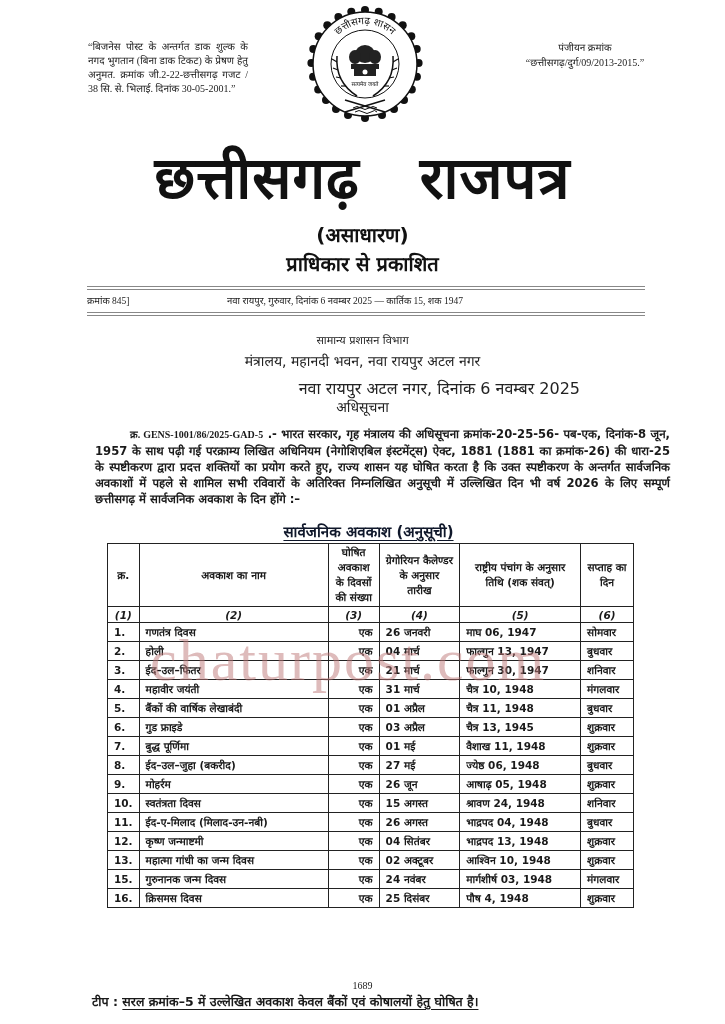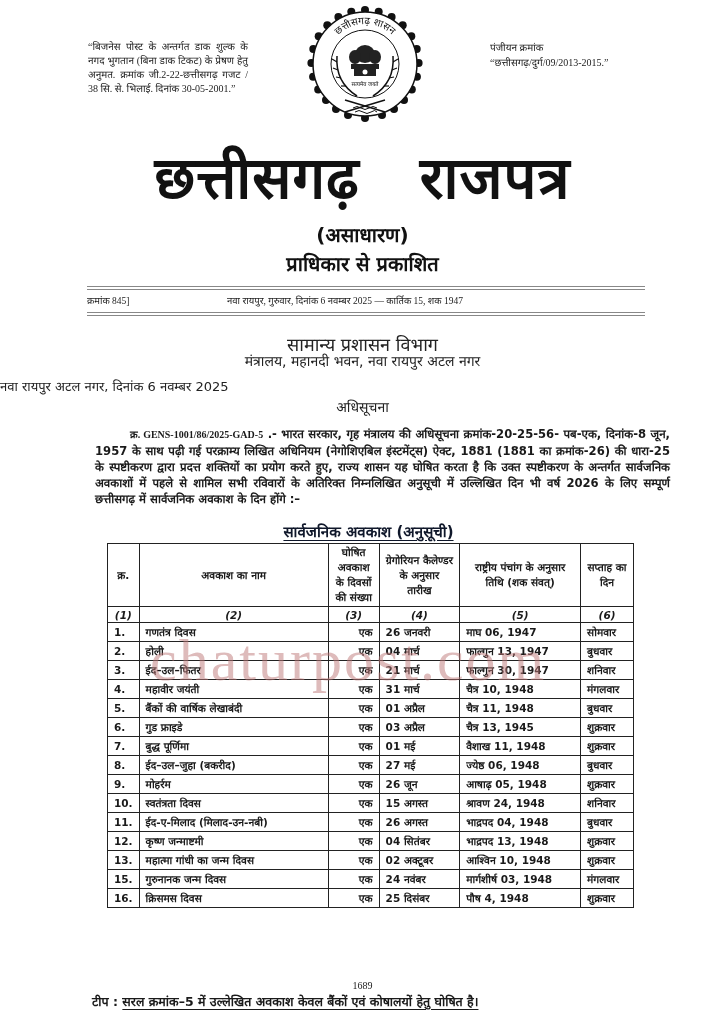--- a/index.html
+++ b/index.html
@@ -4,38 +4,38 @@
 <style>
   html, body { margin: 0; padding: 0; background: #ffffff; }
   body { width: 725px; height: 1024px; position: relative; overflow: hidden;
          font-family: "DejaVu Sans", "Liberation Sans", sans-serif; color: #111; }
   .abs { position: absolute; }
   .serif { font-family: "Liberation Serif", "DejaVu Serif", serif; }
 
   .postal-note { left: 88px; top: 40px; width: 160px; font-size: 10px; line-height: 14px;
                  text-align: justify; color: #222; }
   .reg-block { left: 490px; top: 40px; width: 190px; font-size: 10px; line-height: 15px;
-               text-align: left; color: #222; }
+               text-align: center; color: #222; }
 
   .emblem { left: 305px; top: 4px; width: 120px; height: 120px; }
 
   .main-title { left: 0; width: 725px; top: 136px; text-align: center; font-size: 58px;
                 font-weight: bold; letter-spacing: 1px; color: #111; }
   .main-title .gap { display: inline-block; width: 60px; }
   .sub1 { left: 0; width: 725px; top: 221px; text-align: center; font-size: 20px; font-weight: bold; }
   .sub2 { left: 0; width: 725px; top: 250px; text-align: center; font-size: 20px; font-weight: bold; }
 
   .rule { left: 87px; width: 558px; height: 0; border-top: 1px solid #888; }
   .issue-row { left: 87px; width: 558px; top: 294px; height: 16px; font-size: 9.5px; color: #222; }
   .issue-no { position: absolute; left: 0; top: 0; }
   .issue-date { position: absolute; left: 140px; top: 0; }
 
-  .dept { left: 0; width: 725px; top: 332px; text-align: center; font-size: 18px; color: #222; }
+  .dept { left: 0; width: 725px; top: 332px; text-align: center; font-size: 11px; color: #222; }
   .address { left: 0; width: 725px; top: 351px; text-align: center; font-size: 14px; color: #222; }
-  .place-date { left: 0; width: 580px; top: 377px; text-align: left; font-size: 13px; color: #222; }
+  .place-date { left: 0; width: 580px; top: 377px; text-align: right; font-size: 16px; color: #222; }
   .notice-head { left: 0; width: 725px; top: 397px; text-align: center; font-size: 14px; color: #222; }
 
   .body-text { left: 95px; width: 575px; top: 426px; font-size: 11.6px; line-height: 16px;
                text-align: justify; font-weight: bold; color: #1a1a1a; }
   .body-text .ref { font-family: "Liberation Serif", serif; font-size: 10px; }
   .body-text .indent { display: inline-block; width: 35px; }
 
   .sched-title { left: 6px; width: 725px; top: 521px; text-align: center; font-size: 15px;
                  font-weight: bold; color: #0f172a; }
   .sched-title span { text-decoration: underline; text-underline-offset: 3px; }

